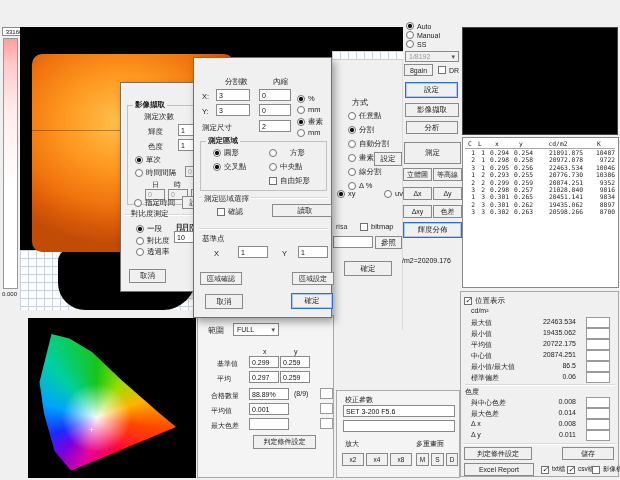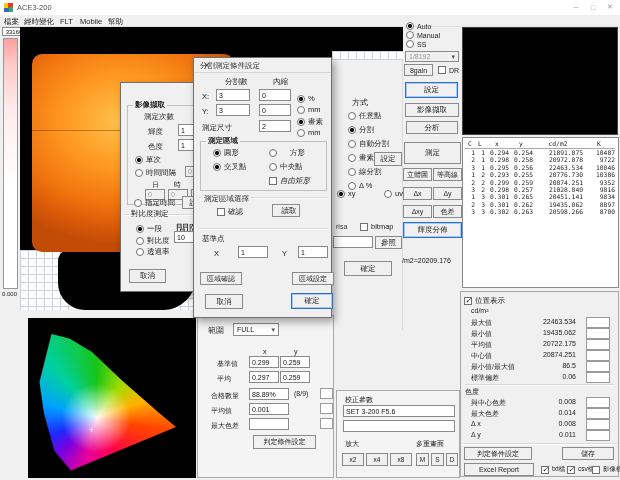--- a/index.html
+++ b/index.html
@@ -58,35 +58,21 @@
         #e6009d 195deg,#7a00e0 225deg,#1b2bff 250deg,#00a2ff 285deg,#00d0a0 320deg,#17c517 360deg);
     clip-path:polygon(9% 8%,21% 11%,36% 20%,56% 39%,80% 60%,92% 70%,22% 99%,11% 86%,4% 61%,1% 40%);
   }
   .cross{position:absolute;color:#fff;font-size:9px;line-height:9px;}
 </style>
 </head>
 <body>
 
 <div id="root">
 
-  <div class="panel" style="left:0;top:0;width:620px;height:15px;background:#ffffff;">
-    <div class="abs" style="left:4px;top:3px;width:9px;height:9px;background:conic-gradient(#e33 0 25%,#3a6 0 50%,#36c 0 75%,#fc0 0);"></div>
-    <span class="t" style="left:17px;top:3px;font-size:7.5px;color:#555;">ACE3-200</span>
-    <span class="winbtn" style="right:36px;">─</span>
-    <span class="winbtn" style="right:19px;">□</span>
-    <span class="winbtn" style="right:2px;">✕</span>
-  </div>
-
-  <div class="panel" style="left:0;top:15px;width:620px;height:12px;background:#f0f0f0;border-bottom:1px solid #e2e2e2;">
-    <span class="t" style="left:4px;top:2px;font-size:7.5px;">檔案</span>
-    <span class="t" style="left:24px;top:2px;font-size:7.5px;">經時變化</span>
-    <span class="t" style="left:60px;top:2px;font-size:7.5px;">FLT</span>
-    <span class="t" style="left:80px;top:2px;font-size:7.5px;">Mobile</span>
-    <span class="t" style="left:108px;top:2px;font-size:7.5px;">幫助</span>
-  </div>
+
 
   <div class="field" style="left:2px;top:27px;width:35px;height:9px;font-size:6px;justify-content:flex-end;">33166.844</div>
   <div class="panel" style="left:3px;top:38px;width:15px;height:251px;border:1px solid #999;
        background:linear-gradient(to bottom,#ff9e9e 0%,#ffc9c9 10%,#ffecec 28%,#ffffff 60%,#ffffff 100%);"></div>
   <span class="t" style="left:2px;top:291px;font-size:6px;">0.000</span>
 
   <div class="panel" style="left:20px;top:27px;width:312px;height:283px;background:#000;">
     <div class="abs grid-bg" style="left:0;top:223px;width:212px;height:60px;"></div>
     <div class="abs" style="left:38px;top:221px;width:138px;height:62px;background:#000;border-radius:14px 30px 34px 28px;"></div>
     <div class="abs" style="left:12px;top:27px;width:202px;height:198px;border-radius:10px;
@@ -409,24 +395,20 @@
         <span>對比度</span>
       </div>
     <div class="rad" style="left:15px;top:164px;">
         <i></i>
         <span>透過率</span>
       </div>
     <div class="btn" style="left:8px;top:186px;width:37px;height:14px;">取消</div>
   </div>
 
   <div class="dlg" style="left:193px;top:57px;width:139px;height:261px;z-index:6;">
-    <div class="dlgtitle">
-      <span>分割測定條件設定</span>
-      <span class="xicon" style="right:1px;top:1px;"></span>
-    </div>
     <span class="t" style="left:31px;top:19px;font-size:7.5px;">分割數</span>
     <span class="t" style="left:79px;top:19px;font-size:7.5px;">內縮</span>
     <span class="t" style="left:8px;top:34px;font-size:7.5px;">X:</span>
     <div class="field" style="left:22px;top:31px;width:34px;height:12px;">3</div>
     <div class="field" style="left:65px;top:31px;width:32px;height:12px;">0</div>
     <span class="t" style="left:8px;top:49px;font-size:7.5px;">Y:</span>
     <div class="field" style="left:22px;top:46px;width:34px;height:12px;">3</div>
     <div class="field" style="left:65px;top:46px;width:32px;height:12px;">0</div>
     <div class="rad on" style="left:103px;top:36px;">
         <i></i>
@@ -457,32 +439,32 @@
           <span>方形</span>
         </div>
       <div class="rad on" style="left:12px;top:20px;">
           <i></i>
           <span>交叉點</span>
         </div>
       <div class="rad" style="left:68px;top:20px;">
           <i></i>
           <span>中央點</span>
         </div>
-      <div class="chk" style="left:68px;top:34px;font-style:italic;">
+      <div class="chk" style="left:68px;top:34px;">
           <i></i>
           <span>自由矩形</span>
         </div>
     </div>
     <div class="sep" style="left:5px;top:139px;width:129px;"></div>
     <span class="t" style="left:8px;top:136px;font-size:7.5px;background:#f0f0f0;padding:0 2px;">測定區域選擇</span>
     <div class="chk" style="left:23px;top:149px;">
         <i></i>
         <span>確認</span>
       </div>
-    <div class="btn" style="left:78px;top:146px;width:28px;height:13px;padding-left:6px;">讀取</div>
+    <div class="btn" style="left:78px;top:146px;width:60px;height:13px;padding-left:6px;">讀取</div>
     <div class="sep" style="left:5px;top:170px;width:129px;"></div>
     <span class="t" style="left:8px;top:176px;font-size:7.5px;">基準点</span>
     <span class="t" style="left:20px;top:191px;font-size:7.5px;">X</span>
     <div class="field" style="left:44px;top:188px;width:30px;height:12px;">1</div>
     <span class="t" style="left:88px;top:191px;font-size:7.5px;">Y</span>
     <div class="field" style="left:104px;top:188px;width:30px;height:12px;">1</div>
     <div class="btn" style="left:6px;top:214px;width:42px;height:13px;font-size:7px;">區域確認</div>
     <div class="btn" style="left:98px;top:214px;width:42px;height:13px;font-size:7px;">區域設定</div>
     <div class="btn" style="left:11px;top:236px;width:38px;height:15px;">取消</div>
     <div class="btn focus" style="left:97px;top:235px;width:42px;height:16px;">確定</div>

